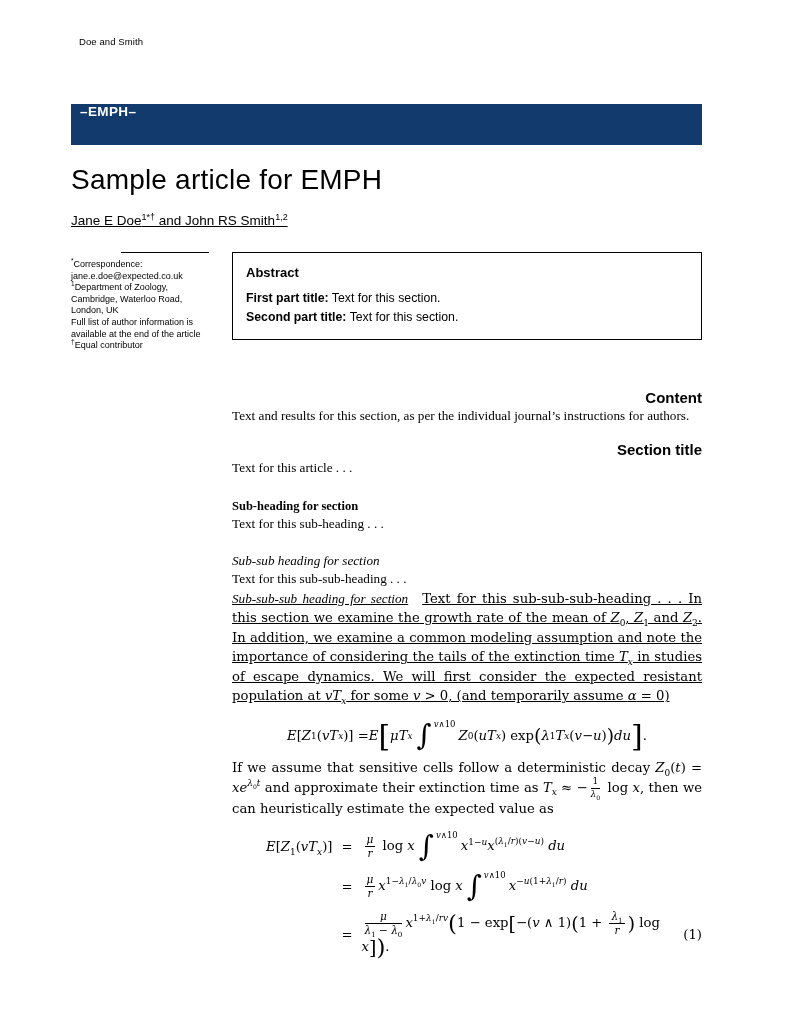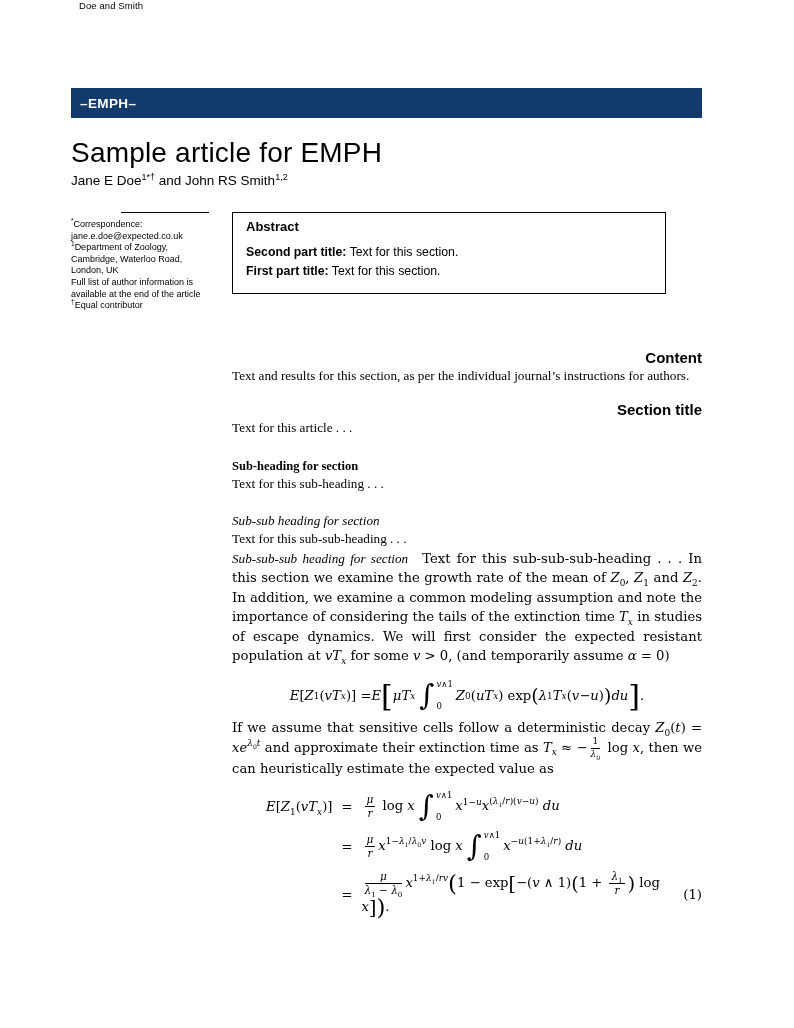--- a/index.html
+++ b/index.html
@@ -1,56 +1,56 @@
 <!DOCTYPE html>
 <html><head>
 <meta charset="utf-8">
 <style>
   * { margin:0; padding:0; box-sizing:border-box; }
   html, body { background:#ffffff; }
   body { width:794px; height:1028px; position:relative; overflow:hidden; color:#000; }
   .page { position:absolute; inset:0; background:#fff; }
   .inner { position:absolute; left:71px; top:0; width:631px; }
 
-  .running-head { font:9.5px "Liberation Sans", sans-serif; letter-spacing:.1px;padding-left:8px; }
+  .running-head { margin-top:36px; font:9.5px "Liberation Sans", sans-serif; letter-spacing:.1px;padding-left:8px; }
 
-  .banner { margin-top:77px; height:30px; display:flex; align-items:center; padding-left:9px; }
+  .banner { margin-top:57px; height:41px; display:flex; align-items:flex-start; padding-left:9px; }
   .banner-label { font-family:"Liberation Sans", sans-serif; font-weight:bold; font-size:13.5px; color:#fff; letter-spacing:.4px; }
 
   .title { margin-top:19px; font-family:"Liberation Sans", sans-serif; font-weight:400; font-size:28px; letter-spacing:.2px; }
-  .authors { margin-top:4px; font:13.5px "Liberation Sans", sans-serif; }
+  .authors { margin-top:17px; font:13.5px "Liberation Sans", sans-serif;text-decoration:underline; }
   .authors sup { font-size:9px; }
 
   .meta-row { display:flex; margin-top:24px; align-items:flex-start; }
   .sidebar { width:161px; flex:none; font:9px/11.6px "Liberation Sans", sans-serif; padding-right:14px; }
   .fnrule { border-top:1px solid #000; width:88px; margin-left:50px; margin-bottom:6px; }
   .sb-line sup { font-size:6.5px; }
 
-  .abstract { width:434px; border:1.2px solid #000; padding:4px 13px 12px; font:12.3px/19px "Liberation Sans", sans-serif; }
+  .abstract { width:470px; border:1.2px solid #000; padding:10px 13px 12px; font:12.3px/19px "Liberation Sans", sans-serif; }
   .abs-heading { font-weight:bold; font-size:13px; margin-bottom:7px; }
   .abs-row b { font-weight:bold; }
 
   .main { margin-left:161px; width:470px; margin-top:37px; font:13.2px/19.5px "Liberation Serif", serif; text-align:justify; }
   .main h2 { font-family:"Liberation Sans", sans-serif; font-weight:bold; font-size:15px; line-height:17px; text-align:right; }
   .main h3 { font-family:Liberation Serif, serif; font-weight:bold; font-size:12.5px; line-height:15px; text-align:left; }
   .main h4 { font-family:"Liberation Serif", serif; font-style:italic; font-weight:normal; font-size:13.2px; line-height:16px; text-align:left; }
   .main p { margin-top:0; }
   .gap-section { margin-top:16px; }
   .gap-sub { margin-top:21px; }
   .gap-subsub { margin-top:20px; }
-  .gap-bigpara { margin-top:19px; }
+  .gap-bigpara { margin-top:19px;text-decoration:underline; }
   .runin { margin-right:14px; }
 
   
   .math, .eq-display, .align { font-family:"DejaVu Serif", "Liberation Serif", serif; }
   sup { font-size:68%; line-height:0; }
   sub { font-size:68%; line-height:0; }
   .int { display:inline-flex; align-items:center; vertical-align:middle; margin:0 3px 0 4px; }
   .isgn { font-size:29px; line-height:29px; }
-  .ilim { display:inline-flex; flex-direction:column; justify-content:space-between; height:31px; font-size:8.5px; line-height:9px; margin-left:2px; }
+  .ilim { display:inline-flex; flex-direction:row; justify-content:space-between; height:31px; font-size:8.5px; line-height:9px; margin-left:2px; }
   .frac { display:inline-flex; flex-direction:column; vertical-align:middle; text-align:center; font-size:10.5px; line-height:11px; margin:0 3px; }
   .frac .n { border-bottom:1px solid #000; padding:0 2px 1px; }
   .frac .d { padding-top:1px; }
   .fsm { font-size:9px; line-height:9.5px; }
   .bp  { font-size:19px; line-height:1; vertical-align:middle; }
   .bp2 { font-size:23px; line-height:1; vertical-align:middle; }
   .bk  { font-size:19px; line-height:1; vertical-align:middle; }
   .bk2 { font-size:30px; line-height:1; vertical-align:middle; }
 
   .eq-display { display:flex; justify-content:center; align-items:center; min-height:44px; margin-top:8px; text-align:left; }
@@ -85,24 +85,24 @@
         <div class="sb-line">Cambridge, Waterloo Road,</div>
         <div class="sb-line">London, UK</div>
         <div class="sb-line">Full list of author information is</div>
         <div class="sb-line">available at the end of the article</div>
         <div class="sb-line"><sup>†</sup>Equal contributor</div>
       </div>
 
       <div class="abstract">
         <div class="abs-heading">Abstract</div>
         <div class="abs-row">
-          <b>Second part title:</b><span> Text for this section.</span>
+          <b>First part title:</b><span> Text for this section.</span>
         </div>
         <div class="abs-row">
-          <b>First part title:</b><span> Text for this section.</span>
+          <b>Second part title:</b><span> Text for this section.</span>
         </div>
       </div>
     </div>
 
     <div class="main">
       <h2>Content</h2>
       <p>Text and results for this section, as per the individual journal’s instructions for authors.</p>
 
       <h2 class="gap-section">Section title</h2>
       <p>Text for this article . . .</p>

